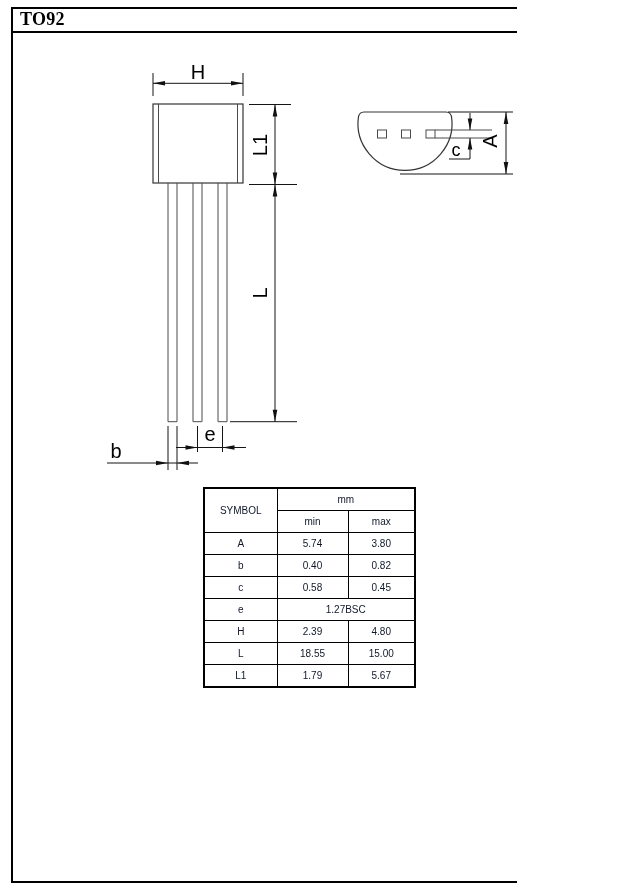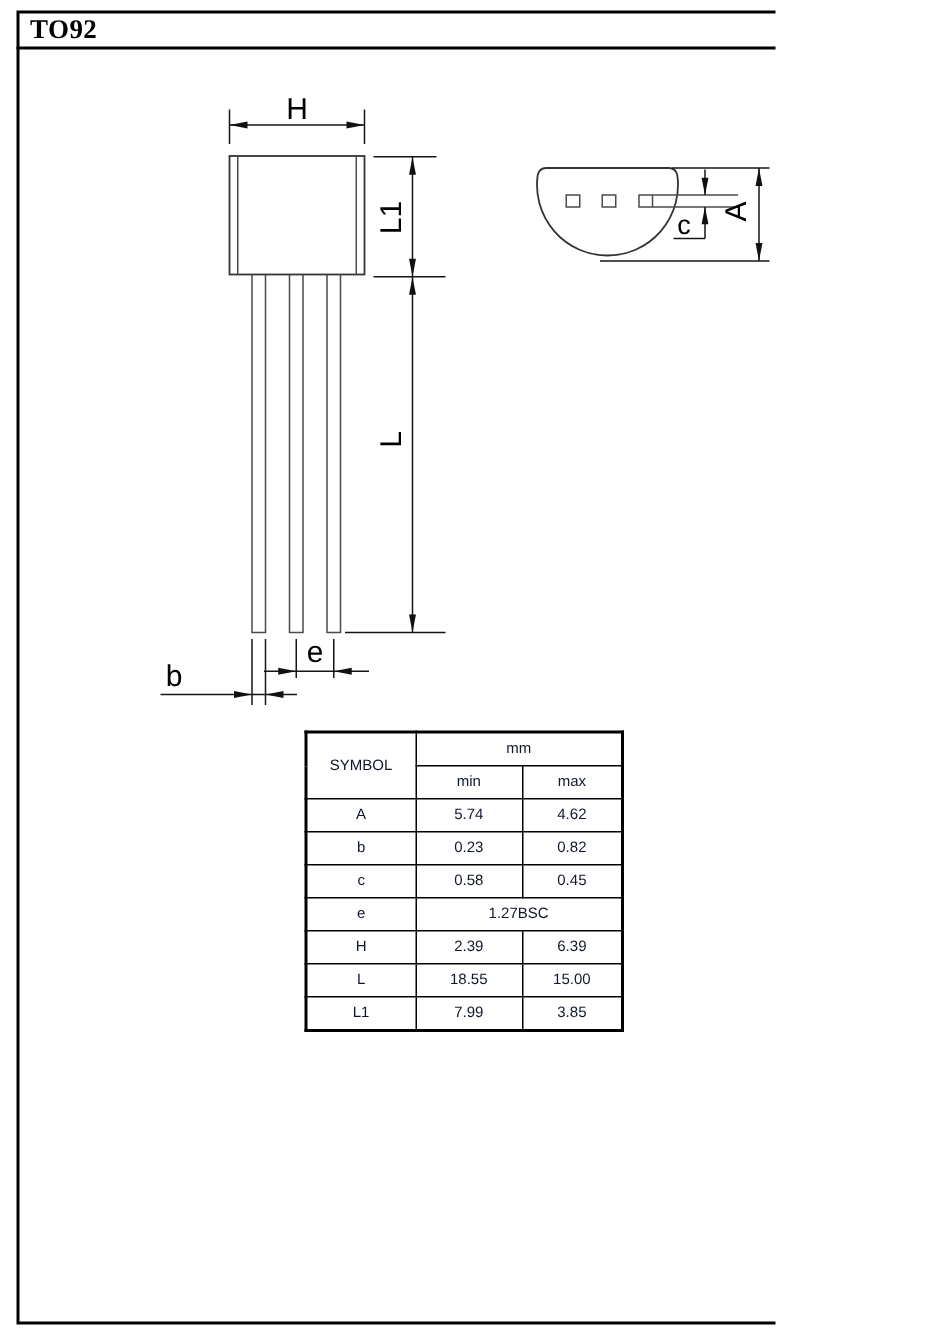--- a/index.html
+++ b/index.html
@@ -143,47 +143,47 @@
         <td rowspan="2">SYMBOL</td>
         <td colspan="2">mm</td>
       </tr>
       <tr>
         <td>min</td>
         <td>max</td>
       </tr>
       <tr>
         <td>A</td>
         <td>5.74</td>
-        <td>4.62</td>
+        <td>3.80</td>
       </tr>
       <tr>
         <td>b</td>
-        <td>0.23</td>
+        <td>0.40</td>
         <td>0.82</td>
       </tr>
       <tr>
         <td>c</td>
         <td>0.58</td>
         <td>0.45</td>
       </tr>
       <tr>
         <td>e</td>
         <td colspan="2">1.27BSC</td>
       </tr>
       <tr>
         <td>H</td>
         <td>2.39</td>
-        <td>6.39</td>
+        <td>4.80</td>
       </tr>
       <tr>
         <td>L</td>
         <td>18.55</td>
         <td>15.00</td>
       </tr>
       <tr>
         <td>L1</td>
-        <td>7.99</td>
-        <td>3.85</td>
+        <td>1.79</td>
+        <td>5.67</td>
       </tr>
     </tbody>
   </table>
 
 </div>
 
 </body></html>

